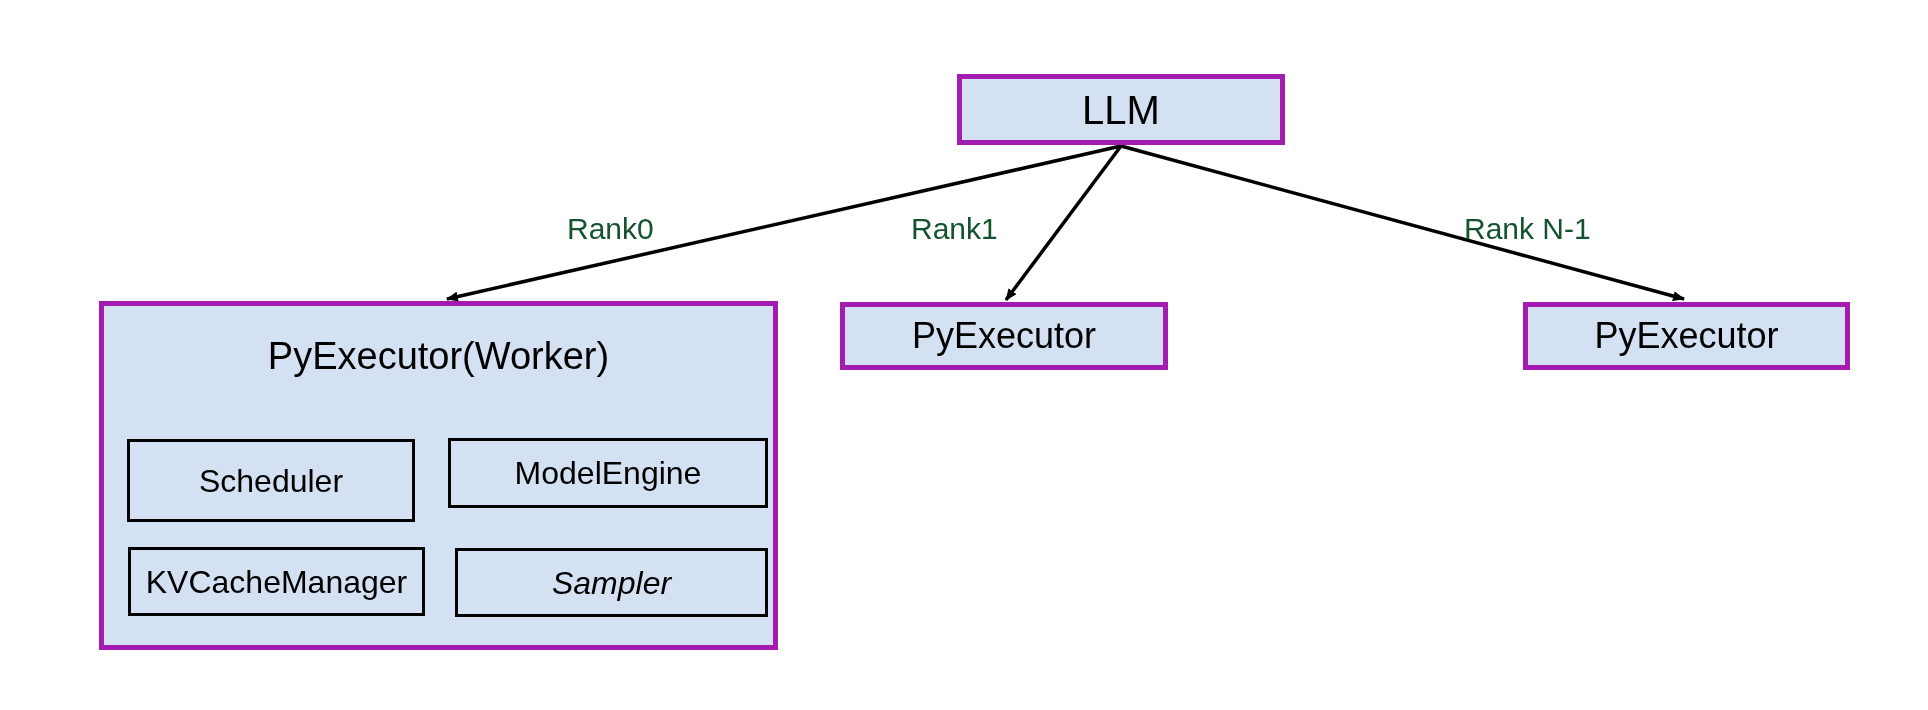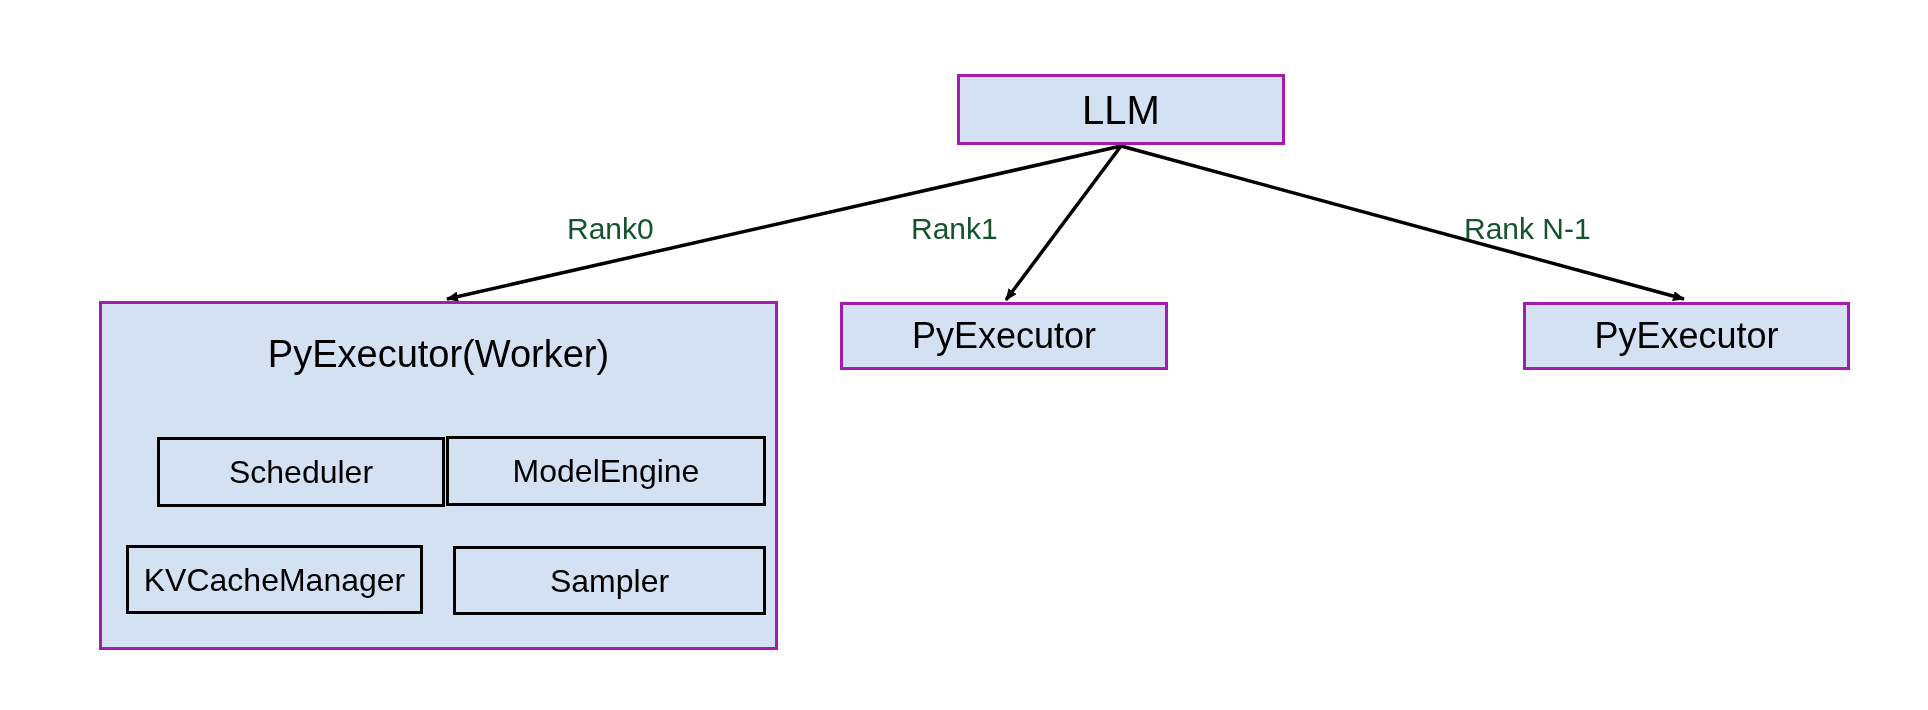--- a/index.html
+++ b/index.html
@@ -24,21 +24,21 @@
     left: 0;
     top: 0;
     width: 1928px;
     height: 710px;
     pointer-events: none;
   }
   .node {
     position: absolute;
     box-sizing: border-box;
     background: #d4e1f2;
-    border: 3px solid #a21caf;
+    border: 5px solid #a21caf;
     display: flex;
     align-items: center;
     justify-content: center;
     text-align: center;
     line-height: 1.0;
     white-space: nowrap;
   }
   .node.container {
     display: block;
   }
@@ -74,24 +74,24 @@
     box-sizing: border-box;
     background: #d4e1f2;
     border: 3px solid #000000;
     display: flex;
     align-items: center;
     justify-content: center;
     text-align: center;
     white-space: nowrap;
     font-size: 32px;
   }
-  #node-scheduler  { left: 23px;  top: 133px; width: 288px; height: 70px; margin-left: 32px; }
+  #node-scheduler  { left: 23px;  top: 133px; width: 288px; height: 83px; }
   #node-modelengine{ left: 344px; top: 132px; width: 320px; height: 70px; }
   #node-kvcache    { left: 24px;  top: 241px; width: 297px; height: 69px; }
-  #node-sampler    { left: 351px; top: 242px; width: 313px; height: 69px; }
+  #node-sampler    { left: 351px; top: 242px; width: 313px; height: 69px; font-style: italic; }
   
   #node-exec-rank1 {
     left: 840px;
     top: 302px;
     width: 328px;
     height: 68px;
     font-size: 36px;
   }
   
   #node-exec-rankn {

